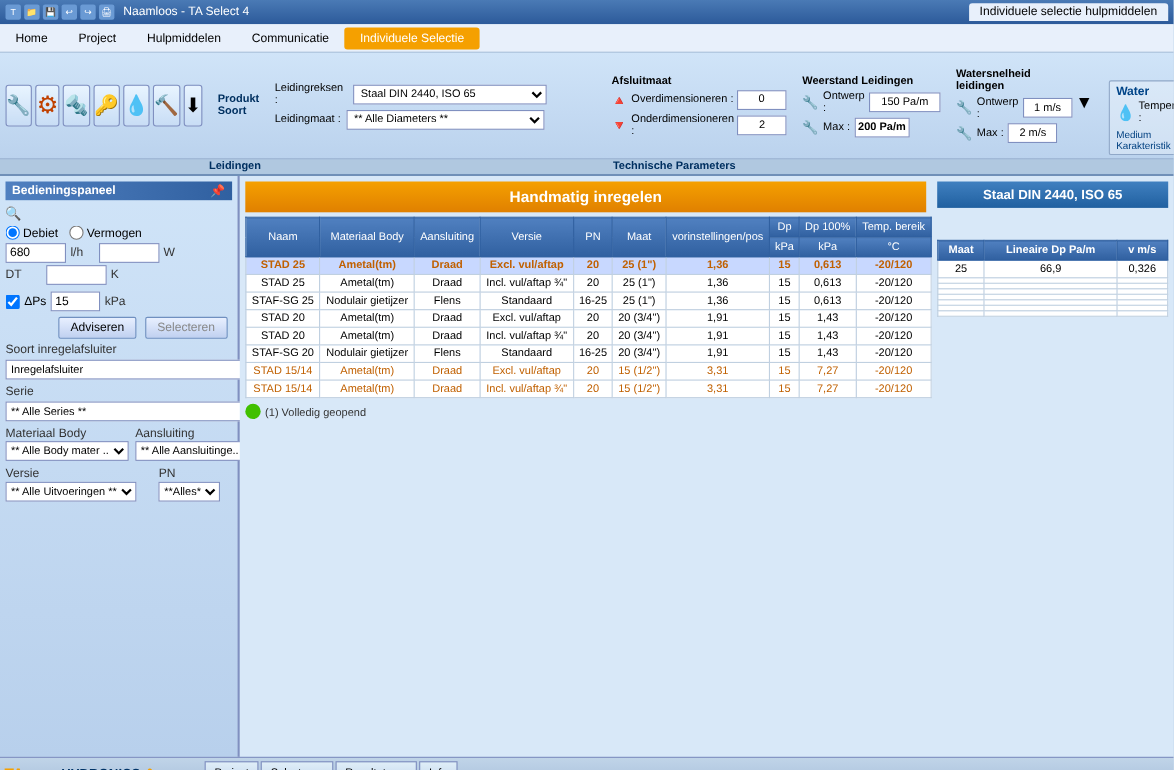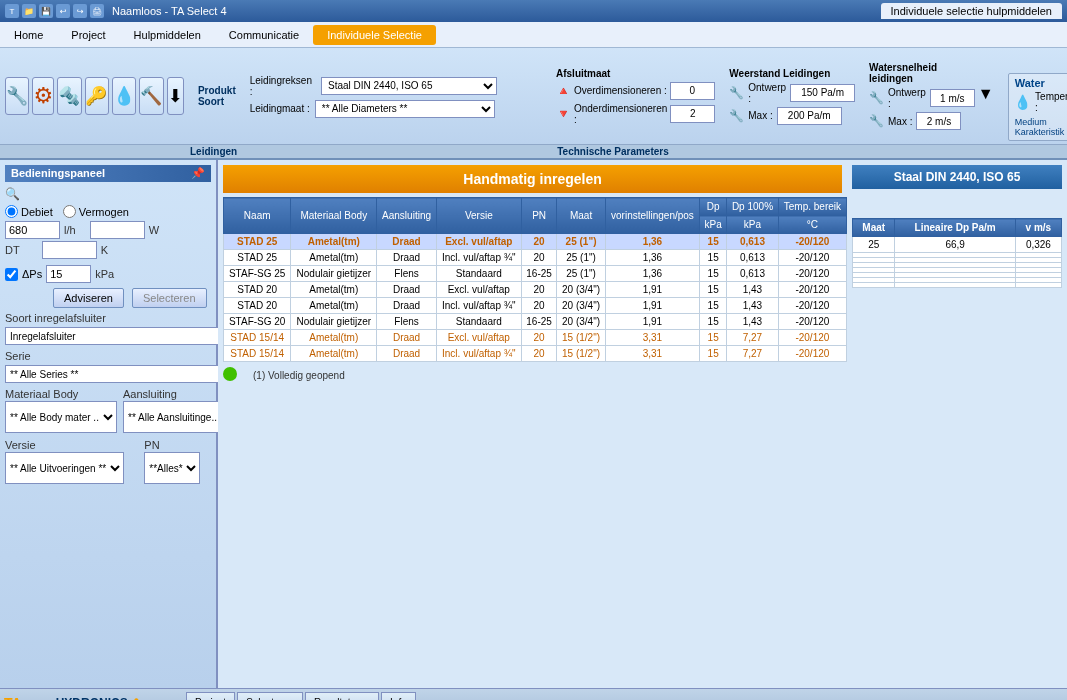--- a/index.html
+++ b/index.html
@@ -145,21 +145,21 @@
       width: 229px;
       height: 18px;
       font-size: 10px;
       border: 1px solid #8090c0;
       background: white;
       margin: 2px 0;
     }
     .filter-label { font-size: 11px; color: #333; margin: 3px 0 1px 0; }
     .filter-row { display: flex; gap: 3px; }
     .filter-select-half {
-      height: 32px;
+      height: 18px;
       font-size: 10px;
       border: 1px solid #8090c0;
       background: white;
       flex: 1;
     }
     .kpa-input { width: 45px; height: 18px; font-size: 11px; border: 1px solid #8090c0; padding: 0 3px; }
     .btn-row { display: flex; gap: 8px; margin: 4px 0; padding-left: 48px; }
 
     
     .right-panel {
@@ -353,21 +353,21 @@
     <div style="display: flex; flex-direction: column; gap: 3px;">
       <span style="font-size: 10px; font-weight: bold;">Weerstand Leidingen</span>
       <div style="display: flex; align-items: center; gap: 4px;">
         <span style="font-size: 12px; color: #c04000;">🔧</span>
         <span style="font-size: 10px;">Ontwerp :</span>
         <input class="param-input" style="width: 65px;" value="150 Pa/m">
       </div>
       <div style="display: flex; align-items: center; gap: 4px;">
         <span style="font-size: 12px; color: #c04000;">🔧</span>
         <span style="font-size: 10px;">Max :</span>
-        <input class="param-input" style="width: 65px;" value="200 Pa/m">
+        <input class="param-input" style="width: 50px; font-weight: bold;" value="200 Pa/m">
       </div>
     </div>
 
     <div style="width: 1px; height: 40px; background: #7090b8; margin: 0 4px;"></div>
     <div style="display: flex; flex-direction: column; gap: 3px;">
       <span style="font-size: 10px; font-weight: bold;">Watersnelheid leidingen</span>
       <div style="display: flex; align-items: center; gap: 4px;">
         <span style="font-size: 12px; color: #c04000;">🔧</span>
         <span style="font-size: 10px;">Ontwerp :</span>
         <input class="param-input" style="width: 45px;" value="1 m/s">
@@ -612,21 +612,21 @@
     <td style="color: #c06000;">Incl. vul/aftap ¾"</td>
     <td style="color: #c06000;">20</td>
     <td style="color: #c06000;">15 (1/2")</td>
     <td style="color: #c06000;">3,31</td>
     <td style="color: #c06000;">15</td>
     <td style="color: #c06000;">7,27</td>
     <td style="color: #c06000;">-20/120</td>
   </tr>
             </tbody>
         </table>
-        <div style="display: flex; align-items: center; gap: 16px; margin-top: 4px;">
+        <div style="display: flex; align-items: center; gap: 4px; margin-top: 4px;">
           <span class="green-indicator"></span>
           <span class="note-text">(1) Volledig geopend</span>
         </div>
       </div>
 
       <div style="width: 210px; flex-shrink: 0;">
         <table class="right-data-table">
           <thead>
             <tr>
               <th>Maat</th>

